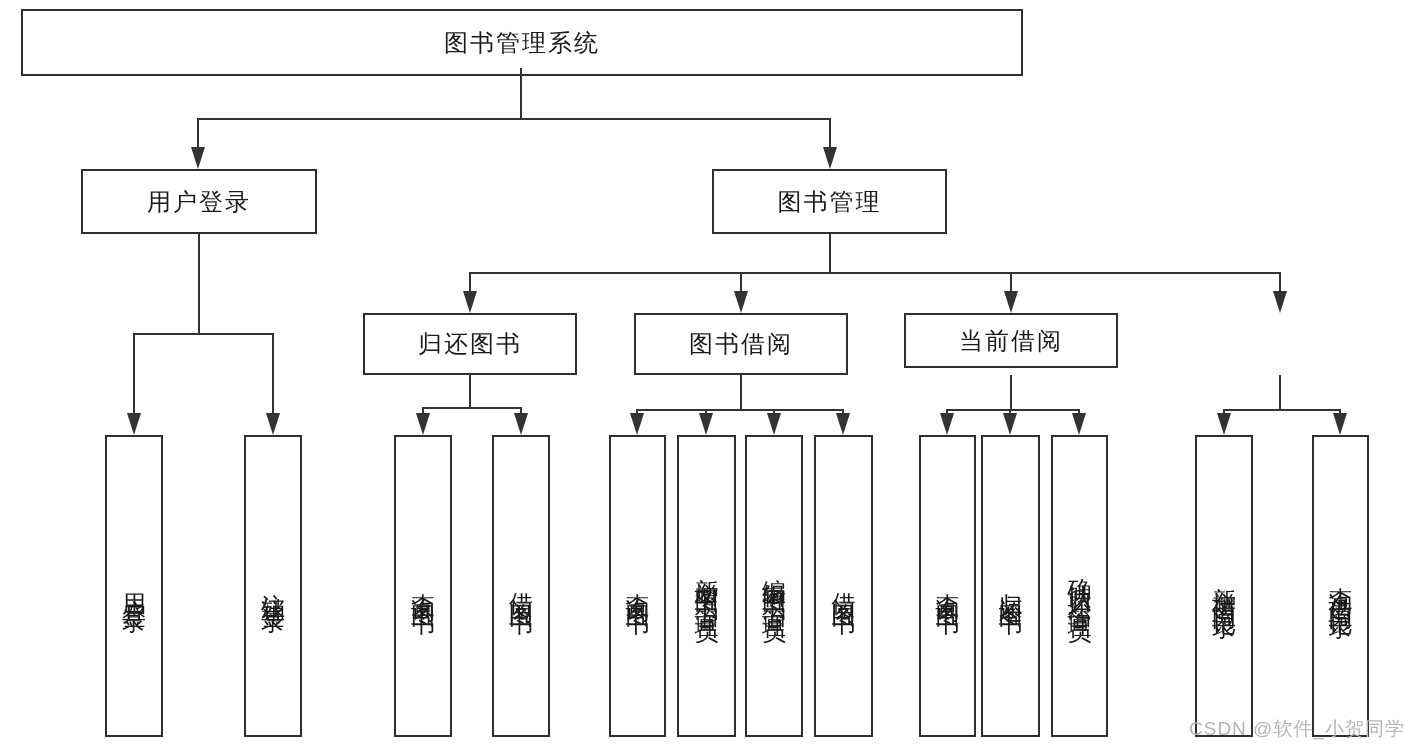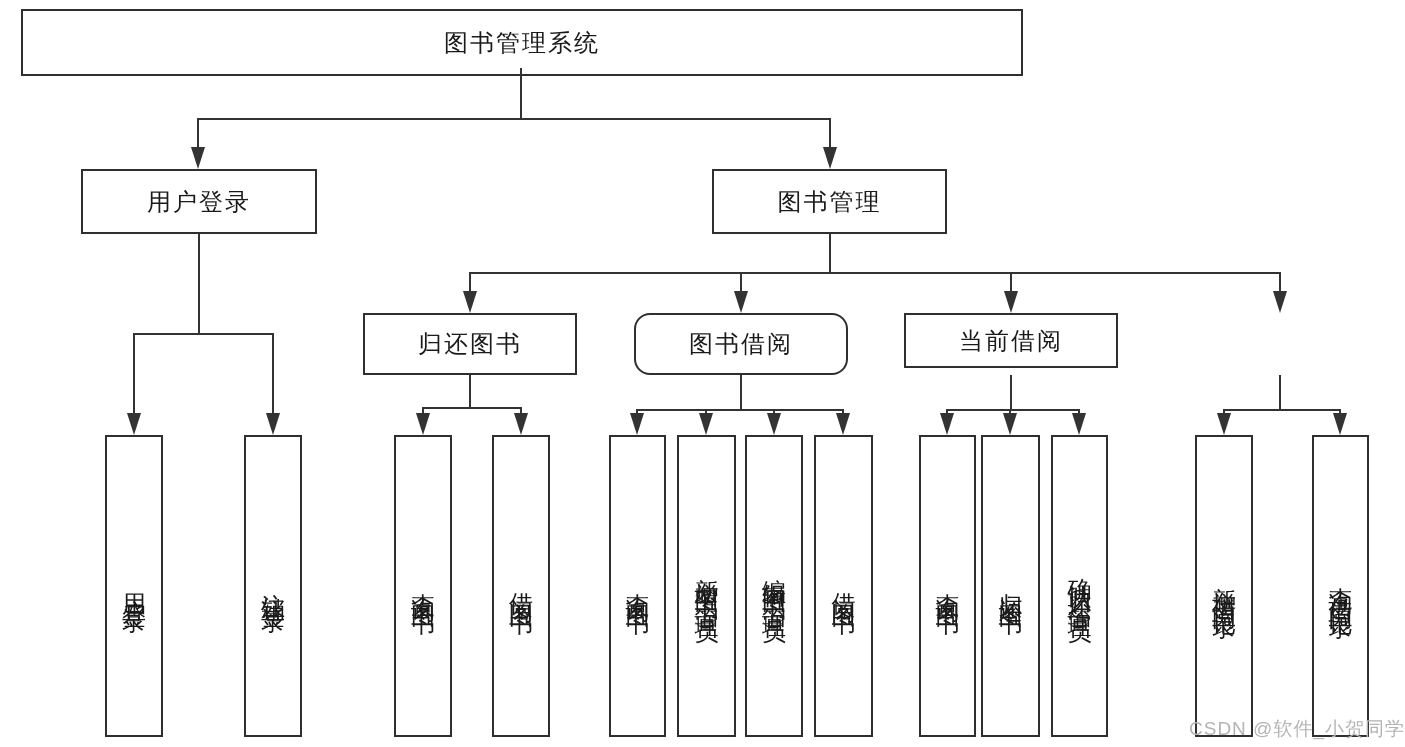--- a/index.html
+++ b/index.html
@@ -57,21 +57,21 @@
 <div id="canvas">
 
   <div class="box" style="left:21px; top:9px; width:1002px; height:67px;">图书管理系统</div>
 
   <div class="box" style="left:81px; top:169px; width:236px; height:65px;">用户登录</div>
 
   <div class="box" style="left:712px; top:169px; width:235px; height:65px;">图书管理</div>
 
   <div class="box" style="left:363px; top:313px; width:214px; height:62px;">归还图书</div>
 
-  <div class="box" style="left:634px; top:313px; width:214px; height:62px;border-radius:16px;">图书借阅</div>
+  <div class="box" style="left:634px; top:313px; width:214px; height:62px;">图书借阅</div>
 
   <div class="box" style="left:904px; top:313px; width:214px; height:55px;">当前借阅</div>
 
 
   <div class="box vbox" style="left:105px; top:435px; width:58px; height:302px;">用户登录</div>
 
   <div class="box vbox" style="left:244px; top:435px; width:58px; height:302px;">注销登录</div>
 
   <div class="box vbox" style="left:394px; top:435px; width:58px; height:302px;">查询图书</div>
 

